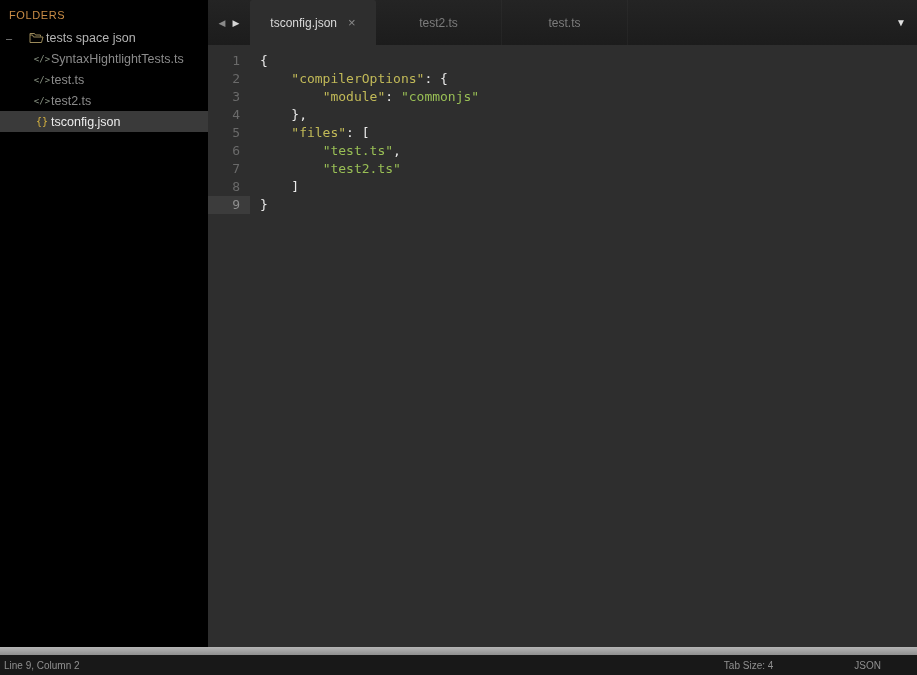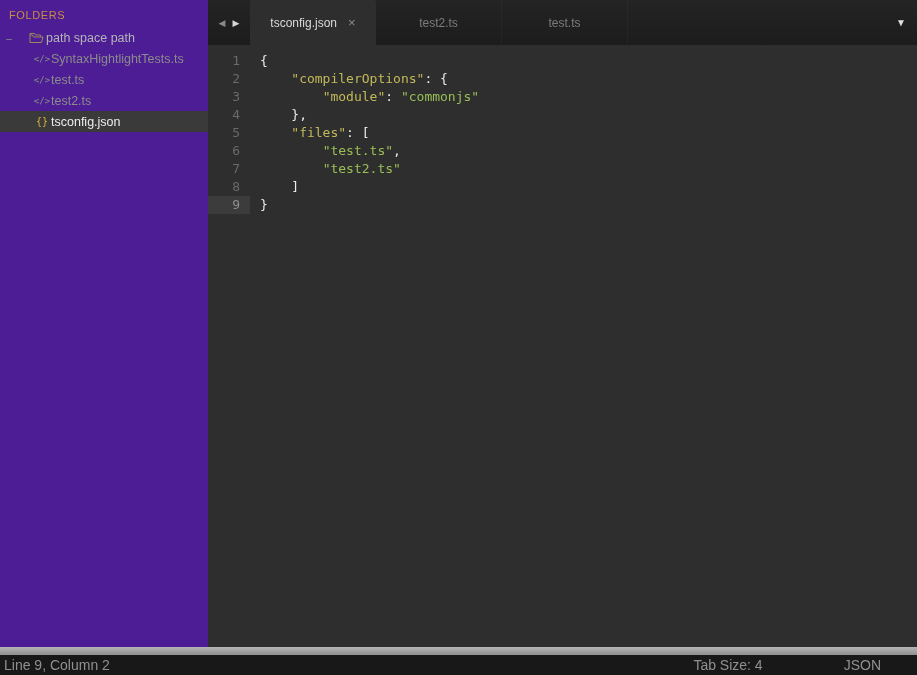--- a/index.html
+++ b/index.html
@@ -4,21 +4,21 @@
 <style>
   * { margin:0; padding:0; box-sizing:border-box; }
   html,body { width:917px; height:675px; overflow:hidden; background:#2e2e2e;
               font-family:"Liberation Sans", sans-serif; }
   .app { width:917px; height:675px; display:flex; flex-direction:column; }
 
   
   .main-row { flex:1; display:flex; min-height:0; }
 
   
-  .sidebar { width:208px; background:#4c1d95; flex-shrink:0; padding-top:7px; overflow:hidden; }
+  .sidebar { width:208px; background:#000000; flex-shrink:0; padding-top:7px; overflow:hidden; }
   .sidebar-header { color:#c98c45; font-size:11px; letter-spacing:0.6px; padding:2px 0 6px 9px; }
   .tree-row { height:21px; display:flex; align-items:center; font-size:12.5px; color:#8b8b8b; cursor:default; }
   .tree-row.folder-row { color:#b5b5b5; }
   .tree-row.selected { background:#3a3a3a; color:#ececec; }
   .expander { width:18px; text-align:center; color:#8a8a8a; font-size:11px; }
   .folder-glyph { width:19px; display:flex; justify-content:center; margin-left:9px; }
   .file-icon { width:18px; margin-left:33px; font-family:"DejaVu Sans Mono", monospace;
                font-size:9px; color:#879181; text-align:center; flex-shrink:0; }
   .file-icon.json { color:#d4b13f; font-size:10px; }
   .file-label { white-space:nowrap; overflow:hidden; }
@@ -51,41 +51,41 @@
   .code-line { height:18px; white-space:pre; }
   .seg-punct { color:#eaeaea; }
   .seg-key { color:#c2ba58; }
   .seg-value { color:#99bf55; }
 
   
   .hscroll { height:8px; background:linear-gradient(#b6b6b6,#8f8f8f); flex-shrink:0; cursor:pointer; }
 
   
   .statusbar { height:20px; background:#181818; flex-shrink:0; display:flex; align-items:center;
-               font-size:14px; color:#909090; padding:0 36px 0 4px; }
+               font-size:10px; color:#909090; padding:0 36px 0 4px; }
   .status-left { flex:1; }
   .status-right { display:flex; gap:81px; }
   .status-item { cursor:pointer; }
 </style>
 </head>
 <body>
 
 <div class="app">
   <div class="main-row">
 
     <div class="sidebar">
       <div class="sidebar-header">FOLDERS</div>
       <div class="tree-row folder-row">
         <span class="expander">–</span>
         <span class="folder-glyph">
           <svg width="15" height="12" viewBox="0 0 15 12">
             <path d="M1 3 L1 10.5 L12.5 10.5 L14 5 L4.5 5 L3.5 3 Z M1 3 L1 1.5 L5.5 1.5 L6.5 3 L11.5 3 L11.5 4.5" fill="none" stroke="#9b8a5a" stroke-width="1"></path>
           </svg>
         </span>
-        <span class="file-label">path space path</span>
+        <span class="file-label">tests space json</span>
       </div>
       <div>
           <div class="tree-row file">
             <span class="file-icon ts">&lt;/&gt;</span>
             <span class="file-label">SyntaxHightlightTests.ts</span>
           </div>
           <div class="tree-row file">
             <span class="file-icon ts">&lt;/&gt;</span>
             <span class="file-label">test.ts</span>
           </div>

